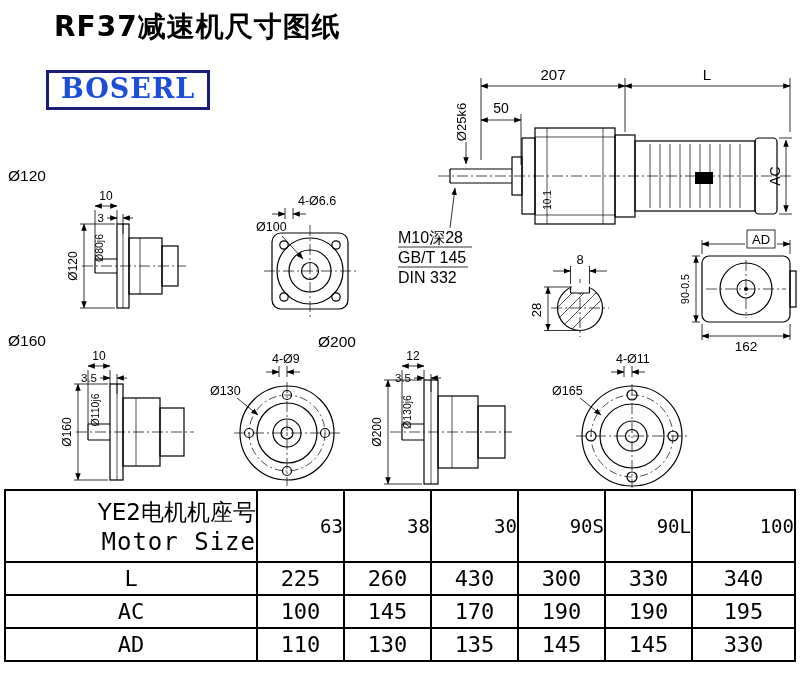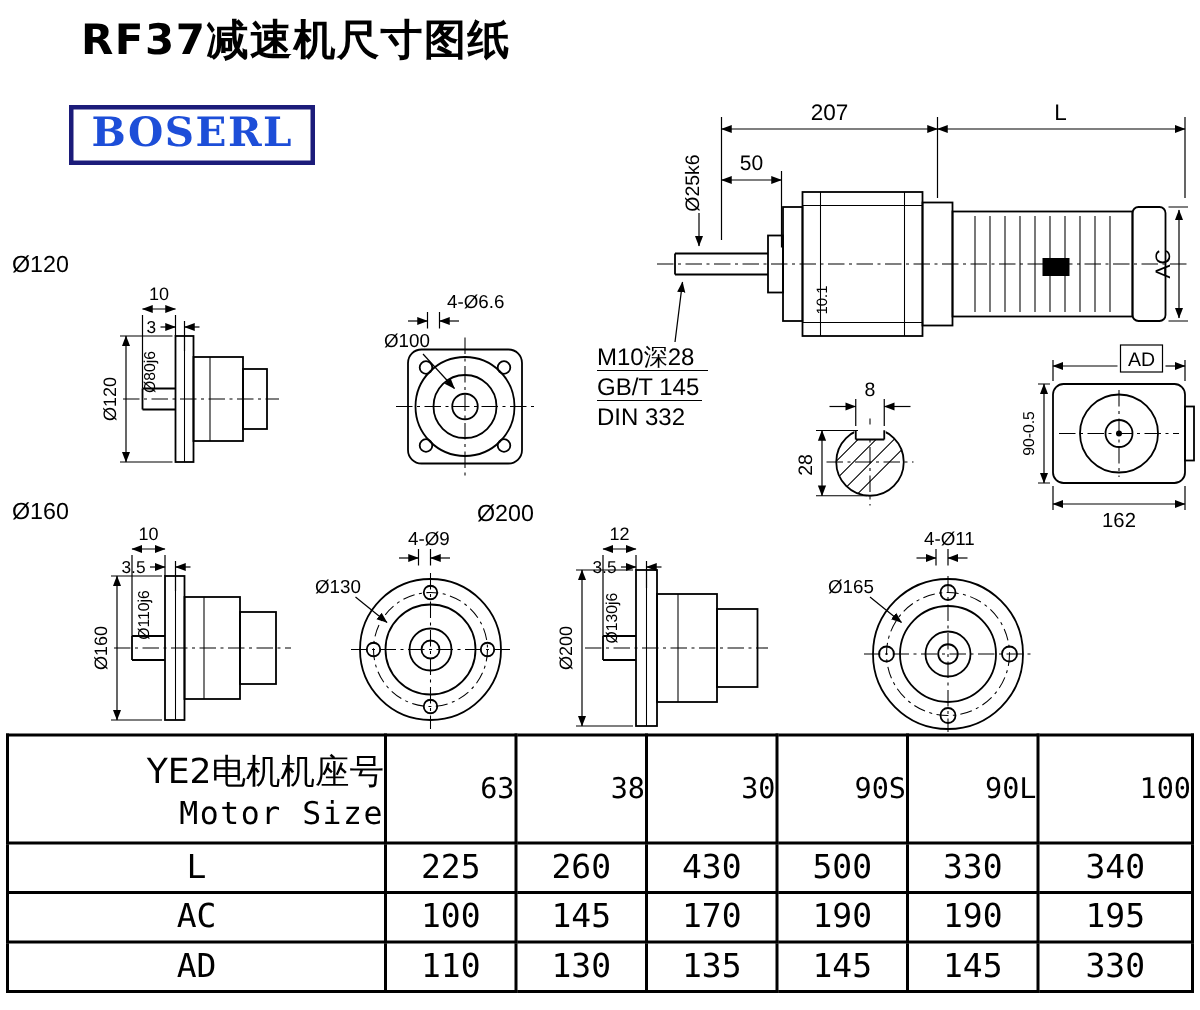--- a/index.html
+++ b/index.html
@@ -18,21 +18,21 @@
   .dim { stroke:#000; stroke-width:0.8; fill:none; }
   .cl  { stroke:#000; stroke-width:0.7; fill:none; stroke-dasharray:11 3 2 3; }
   text.t { fill:#000; font-family:"Liberation Sans",sans-serif; }
   .dim-table { position:absolute; left:4px; top:489px; width:792px; border-collapse:collapse;
                table-layout:fixed; text-align:center; color:#000; }
   .dim-table td { border:2px solid #000; vertical-align:middle;
                   font-family:"DejaVu Sans Mono","Liberation Mono",monospace; }
   .hdr-row td { height:72px;text-align:right; }
   .data-row td { height:33px; font-size:22px; }
   .cn { font-size:23px; font-family:"DejaVu Sans","Liberation Sans",sans-serif; }
-  .en { font-size:21px; letter-spacing:1px;margin-left:20px; }
+  .en { font-size:24px; letter-spacing:1px;margin-left:20px; }
   .num { font-size:19px; }
 </style>
 </head>
 <body>
 
 <div class="sheet">
 
   <div class="title">RF37减速机尺寸图纸</div>
   <div class="logo">
     <span>BOSERL</span>
@@ -266,21 +266,21 @@
         <td class="num">30</td>
         <td class="num">90S</td>
         <td class="num">90L</td>
         <td class="num">100</td>
       </tr>
       <tr class="data-row">
         <td>L</td>
         <td>225</td>
         <td>260</td>
         <td>430</td>
-        <td>500</td>
+        <td>300</td>
         <td>330</td>
         <td>340</td>
       </tr>
       <tr class="data-row">
         <td>AC</td>
         <td>100</td>
         <td>145</td>
         <td>170</td>
         <td>190</td>
         <td>190</td>

